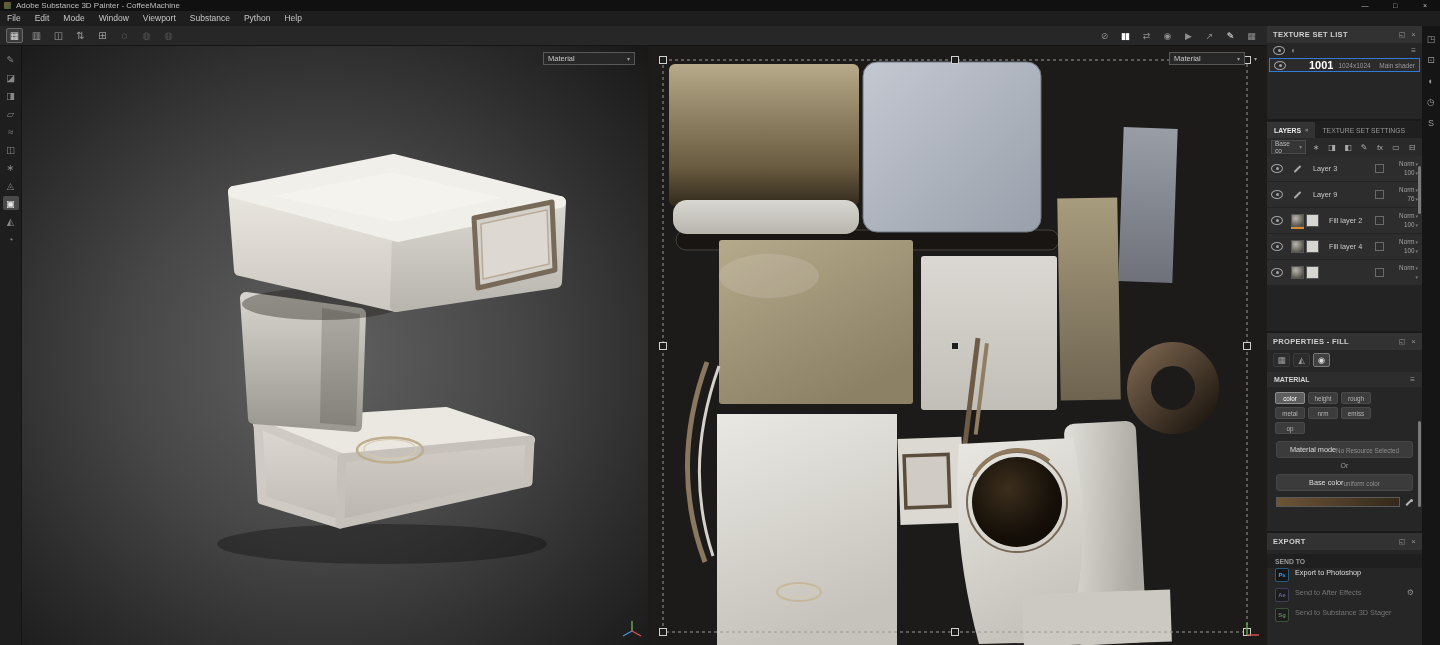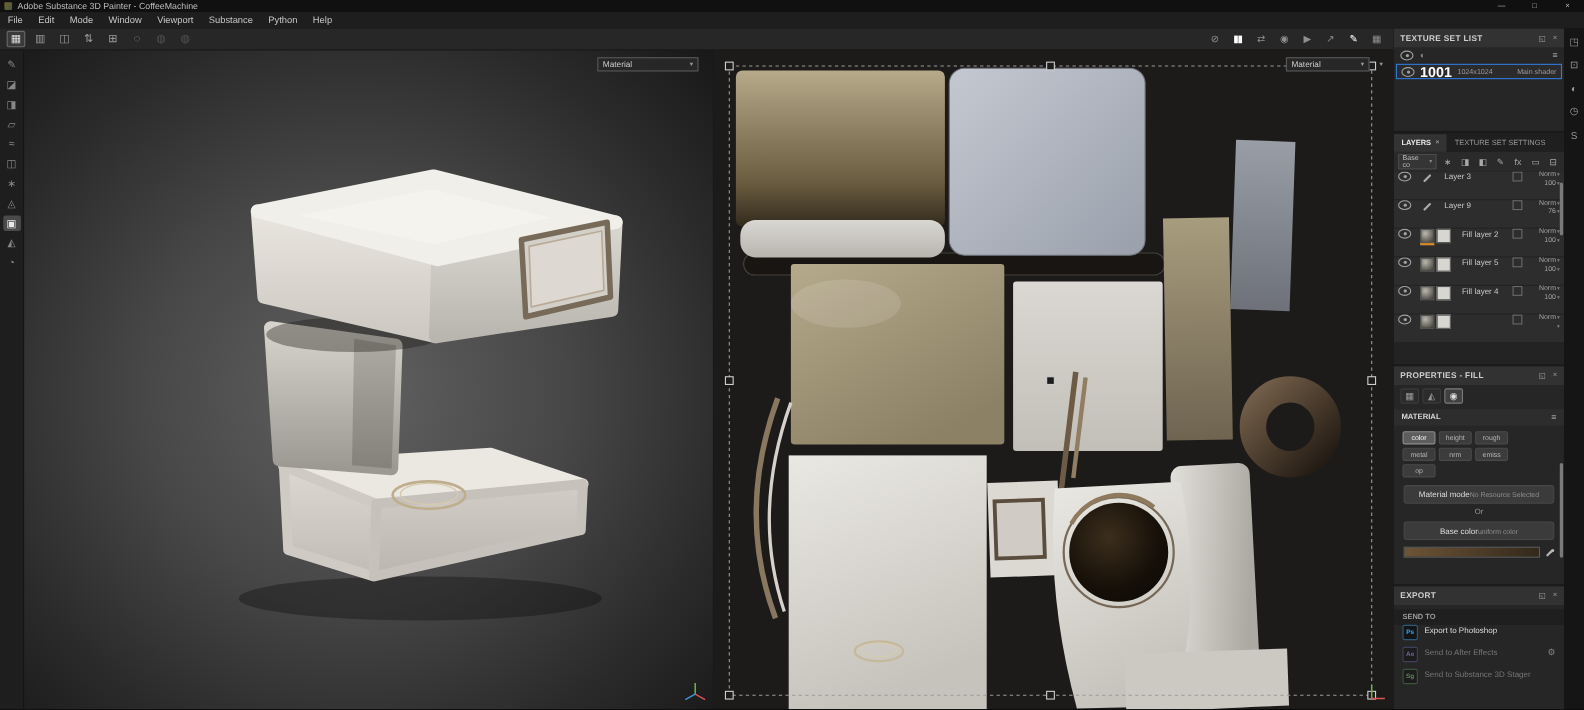--- a/index.html
+++ b/index.html
@@ -64,21 +64,21 @@
   .panel{background:#262626;position:relative;overflow:hidden;}
   .panel-header{height:17px;background:#323232;display:flex;align-items:center;padding:0 6px;
                 font-size:7.5px;font-weight:bold;letter-spacing:.3px;color:#cfcfcf;}
   .ph-icons{margin-left:auto;display:flex;gap:6px;color:#9a9a9a;font-size:7px;font-weight:normal;}
 
   
   .tsl-iconrow{height:15px;display:flex;align-items:center;gap:6px;padding:0 6px;color:#8a8a8a;font-size:8px;}
   .tsl-iconrow .right{margin-left:auto;font-size:8px;color:#9a9a9a;}
   .tsl-row{margin:0 2px;height:14px;border:1px solid var(--selection-blue,#2e7bd9);background:#2b2b2b;
            display:flex;align-items:center;gap:5px;padding:0 4px;box-sizing:border-box;}
-  .tsl-name{font-size:13px;font-weight:bold;color:#fff;}
+  .tsl-name{font-size:11px;font-weight:bold;color:#fff;margin-left:18px;}
   .tsl-res{font-size:6.5px;color:#999;}
   .tsl-shader{font-size:6.5px;color:#999;margin-left:auto;}
 
   
   .eye{width:10px;height:7px;border:1px solid #a0a0a0;border-radius:50% / 50%;position:relative;
        display:inline-block;flex:none;}
   .eye::after{content:"";position:absolute;left:50%;top:50%;width:3px;height:3px;margin:-1.5px 0 0 -1.5px;
               border-radius:50%;background:#a0a0a0;}
 
   
@@ -87,21 +87,21 @@
   .tab.active{background:#333;color:#e8e8e8;font-weight:bold;}
   .tab .x{font-size:6px;color:#999;}
   .layers-toolbar{height:18px;background:#2a2a2a;display:flex;align-items:center;gap:4px;padding:0 4px;}
   .chan-dd{height:12px;background:#353535;border:1px solid #4a4a4a;display:flex;align-items:center;
            padding:0 3px;font-size:6.5px;color:#bbb;}
   .chan-dd::after{content:"▾";font-size:5.5px;color:#888;margin-left:3px;}
   .layers-toolbar .rep{display:flex;gap:4px;margin-left:auto;}
   .lt-icon{width:12px;height:12px;display:flex;align-items:center;justify-content:center;
            font-size:8px;color:#a8a8a8;}
   .layers-list{height:175px;overflow:hidden;background:#232323;}
-  .layer-row{height:25px;margin-bottom:1px;background:#2d2d2d;display:flex;align-items:flex-start;
+  .layer-row{height:25px;margin-bottom:1px;background:#2d2d2d;display:flex;align-items:center;
              padding:0 4px;box-sizing:border-box;gap:8px;}
   .layer-row.selected{outline:1px solid var(--selection-blue,#2e7bd9);outline-offset:-1px;background:#333b46;}
   .brush-glyph{width:12px;height:12px;position:relative;flex:none;}
   .brush-glyph::after{content:"";position:absolute;left:2px;top:5px;width:9px;height:2px;background:#aaa;
                       transform:rotate(-45deg);border-radius:1px;}
   .thumbs{display:none;gap:2px;align-items:center;flex:none;}
   .layer-row.fill .thumbs{display:flex;}
   .thumb{width:13px;height:13px;border:1px solid #575757;box-sizing:border-box;position:relative;}
   .thumb.sphere{background:radial-gradient(circle at 35% 30%,#bab7b0,#6a675f 62%,#3a3833);}
   .thumb.mask{background:#d8d6d1;}
@@ -508,34 +508,20 @@
               <span class="thumb mask"></span>
             </span>
             <span class="layer-name">Fill layer 2</span>
             <span class="layer-check"></span>
             <span class="layer-right">
               <span class="dd">Norm</span>
               <span class="dd">100</span>
             </span>
           </div>
 
-          <div class="layer-row fill">
-            <span class="eye"></span>
-
-            <span class="thumbs">
-              <span class="thumb sphere"></span>
-              <span class="thumb mask"></span>
-            </span>
-            <span class="layer-name">Fill layer 5</span>
-            <span class="layer-check"></span>
-            <span class="layer-right">
-              <span class="dd">Norm</span>
-              <span class="dd">100</span>
-            </span>
-          </div>
 
           <div class="layer-row fill">
             <span class="eye"></span>
 
             <span class="thumbs">
               <span class="thumb sphere"></span>
               <span class="thumb mask"></span>
             </span>
             <span class="layer-name">Fill layer 4</span>
             <span class="layer-check"></span>

